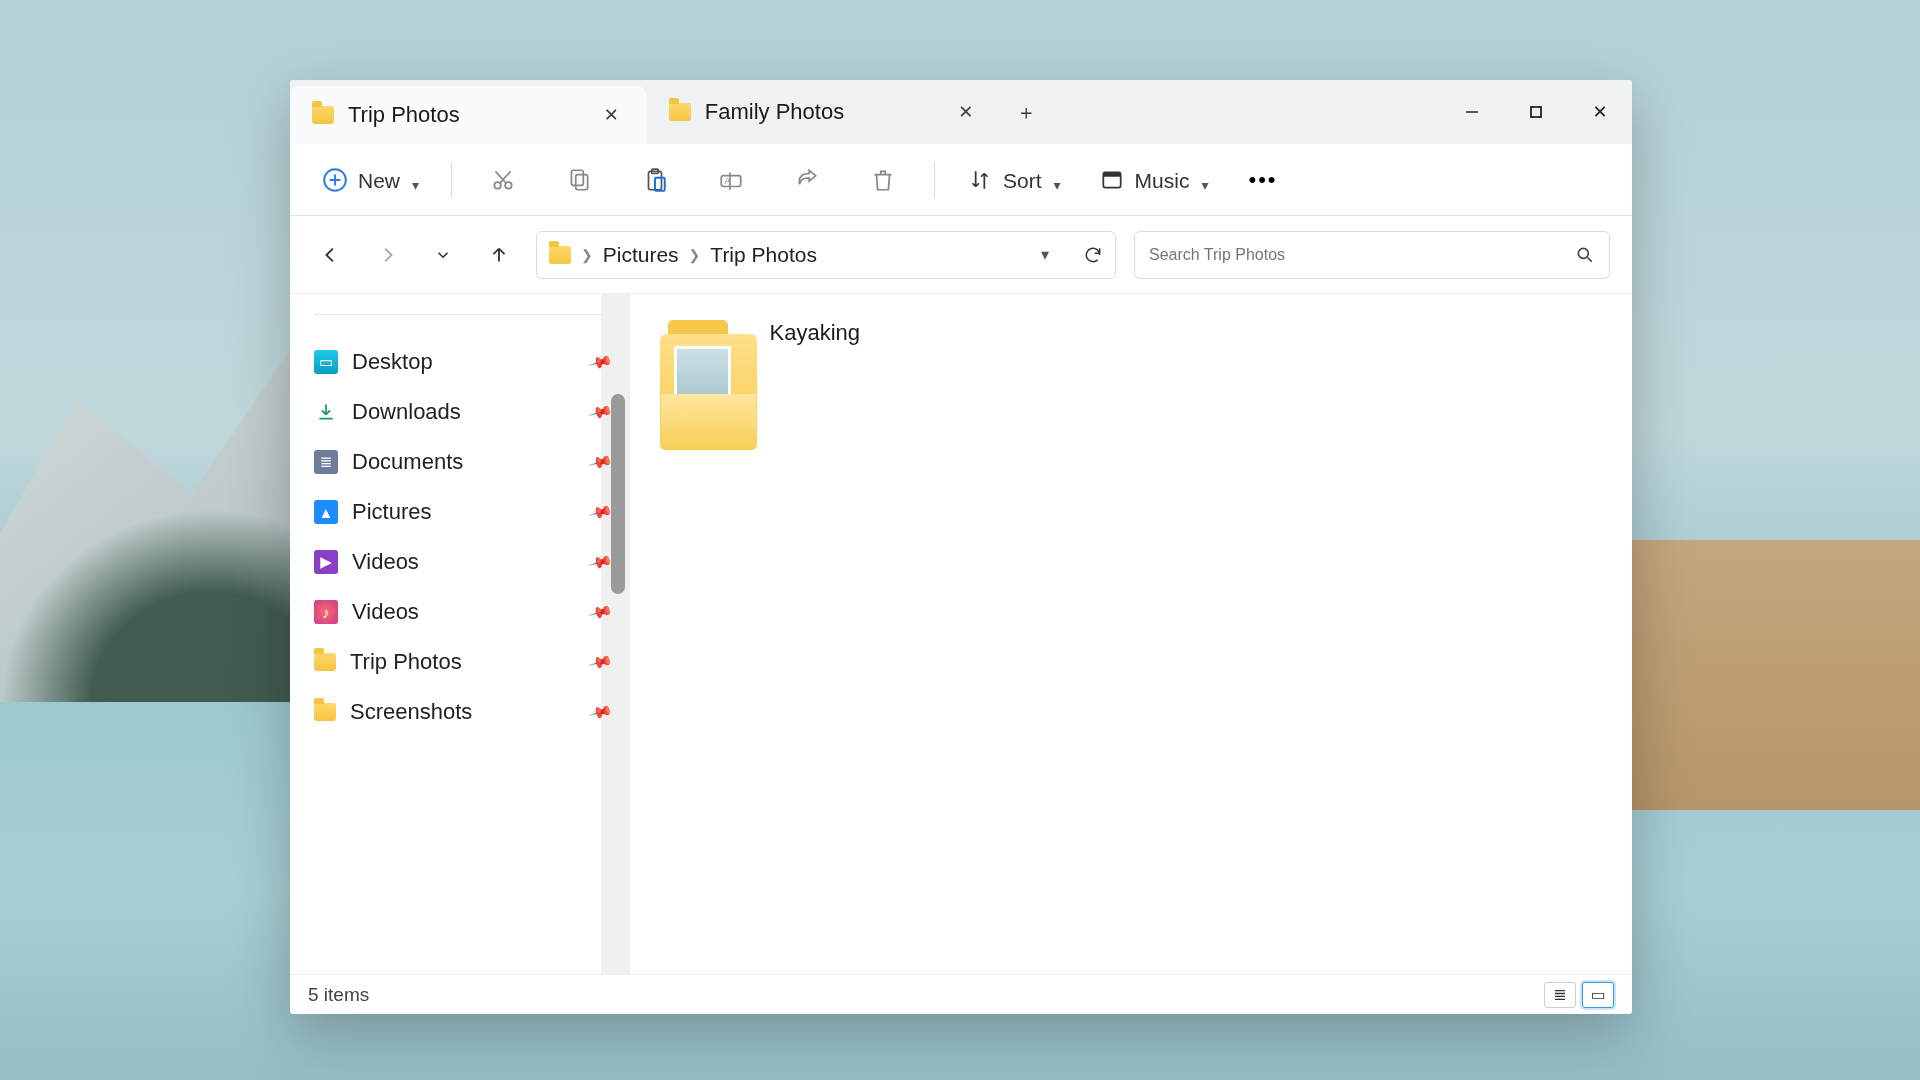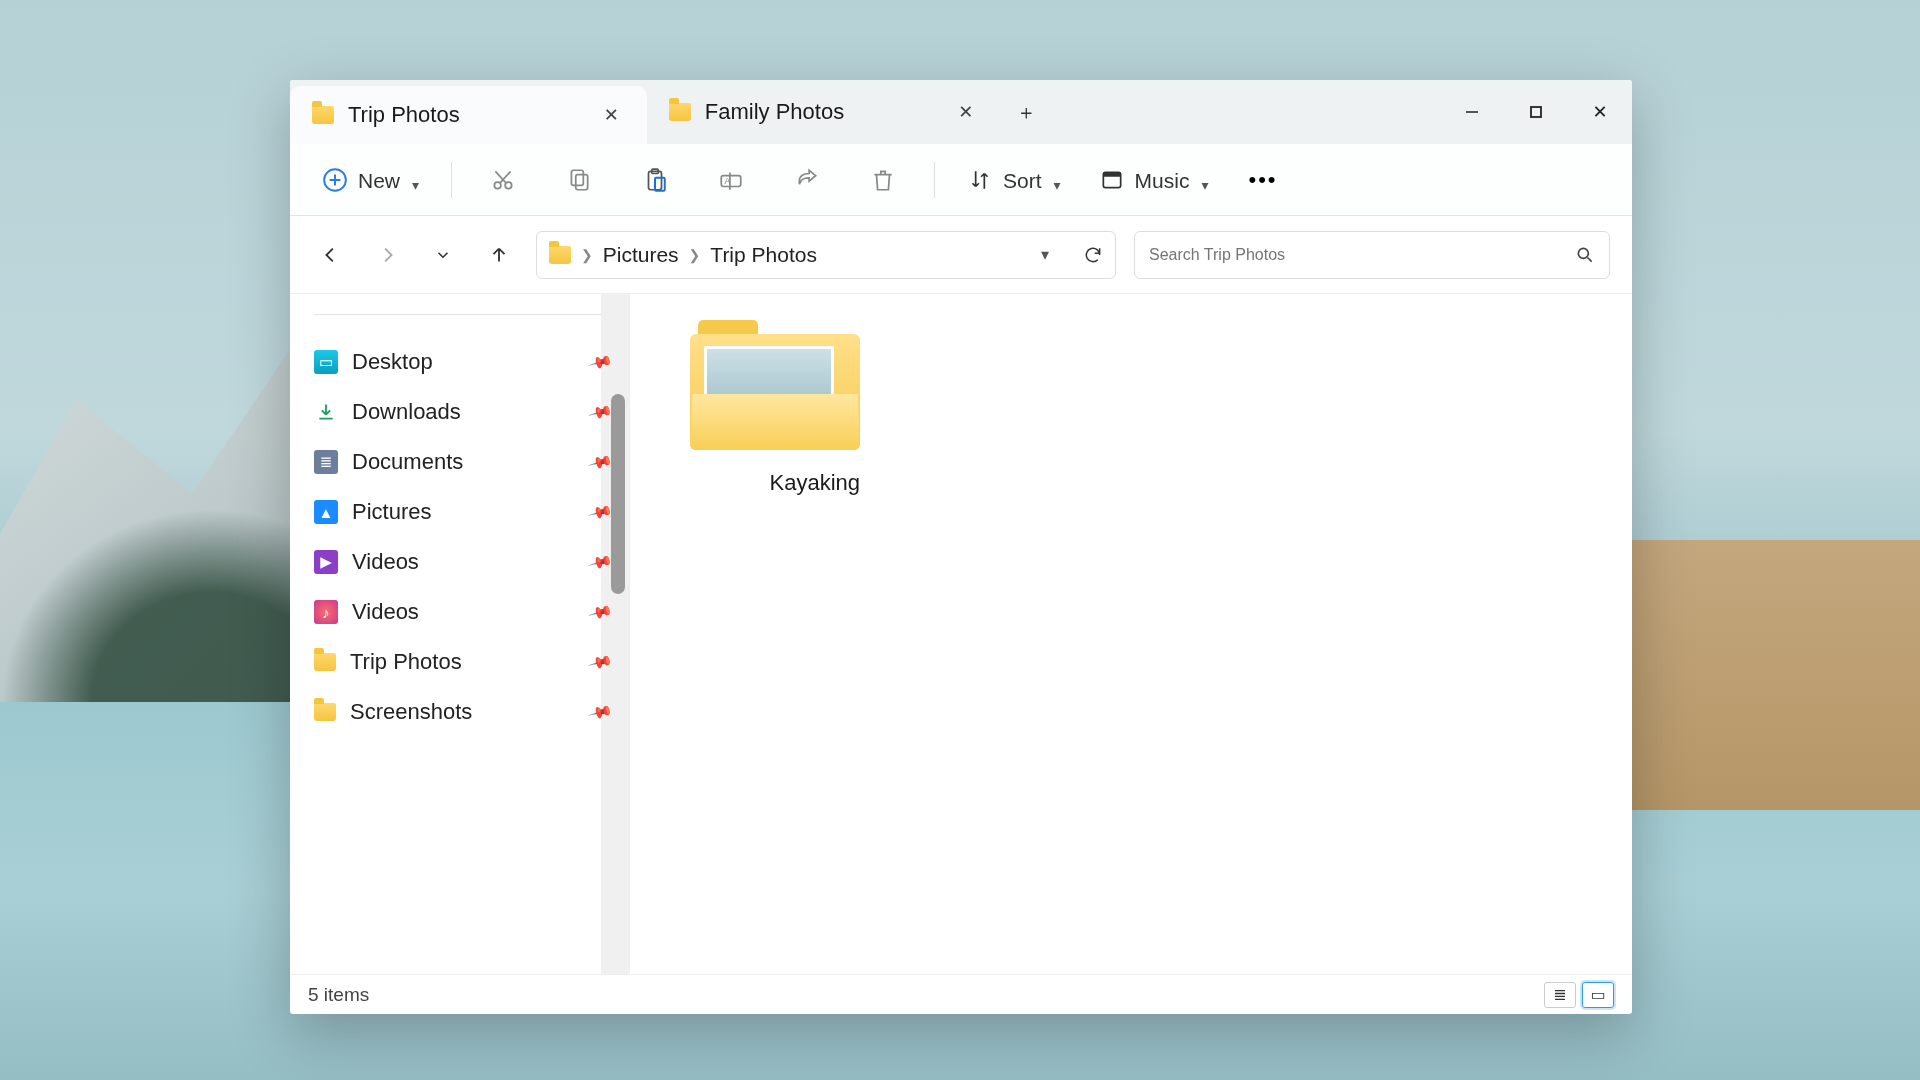--- a/index.html
+++ b/index.html
@@ -63,21 +63,21 @@
 .sbitem .pin { margin-left:auto; color:#777; font-size:16px; transform:rotate(30deg);}
 .sbico { width:24px; height:24px; border-radius:3px; display:flex; align-items:center; justify-content:center; font-size:15px; color:#fff;}
 .sbtopline{ height:1px; background:#e4e4e4; margin: -10px 10px 22px;}
 .ico-desktop{background:linear-gradient(#1ec8e6,#0a9ec0);}
 .ico-dl{background:transparent; color:#19a05e;}
 .ico-doc{background:#6d7e9c;}
 .ico-pic{background:#1a8cff;}
 .ico-vid{background:#8b3fc7;}
 .ico-music{background:radial-gradient(circle,#ff6b6b,#c73b8f);}
 .content { flex:1; padding:26px 30px; overflow:auto; display:flex; flex-wrap:wrap; align-content:flex-start; gap:30px 50px;}
-.item { width:200px; display:flex; flex-direction:column; align-items:flex-end; gap:20px;}
+.item { width:200px; display:flex; flex-direction:row; align-items:flex-start; gap:12px;}
 .item .label{ font-size:22px; color:#1a1a1a; text-align:center;}
 .thumb { width:180px; height:124px; background:#ccc; box-shadow:0 2px 6px rgba(0,0,0,.25); background-size:cover; background-position:center;}
 .folder-thumb { width:170px; height:130px; position:relative;}
 .folder-thumb .back{ position:absolute; inset:0; top:14px; background:linear-gradient(#ffe08a,#f6c94d); border-radius:6px;}
 .folder-thumb .tab{ position:absolute; top:0; left:8px; width:60px; height:22px; background:#f6c94d; border-radius:5px 5px 0 0; padding:0;}
 .folder-thumb .preview{ position:absolute; left:14px; right:26px; top:26px; height:58px; background:linear-gradient(#cfe2e8,#a5c4cc); border-radius:2px; box-shadow:inset 0 0 0 3px #fff;}
 .folder-thumb .front{ position:absolute; left:0; right:0; bottom:0; height:58px; background:linear-gradient(#ffe79f,#f8cf57); border-radius:0 0 6px 6px; transform:perspective(300px) rotateX(8deg); transform-origin:bottom;}
 
 .th1{ background:linear-gradient(to bottom,#e6eaec 45%,#8fa0a6 46%,#6b7c82); position:relative;}
 .th1::after{content:"";position:absolute;left:10px;bottom:10px;width:40px;height:40px;background:#2f4a3d;border-radius:50% 50% 0 0;}

